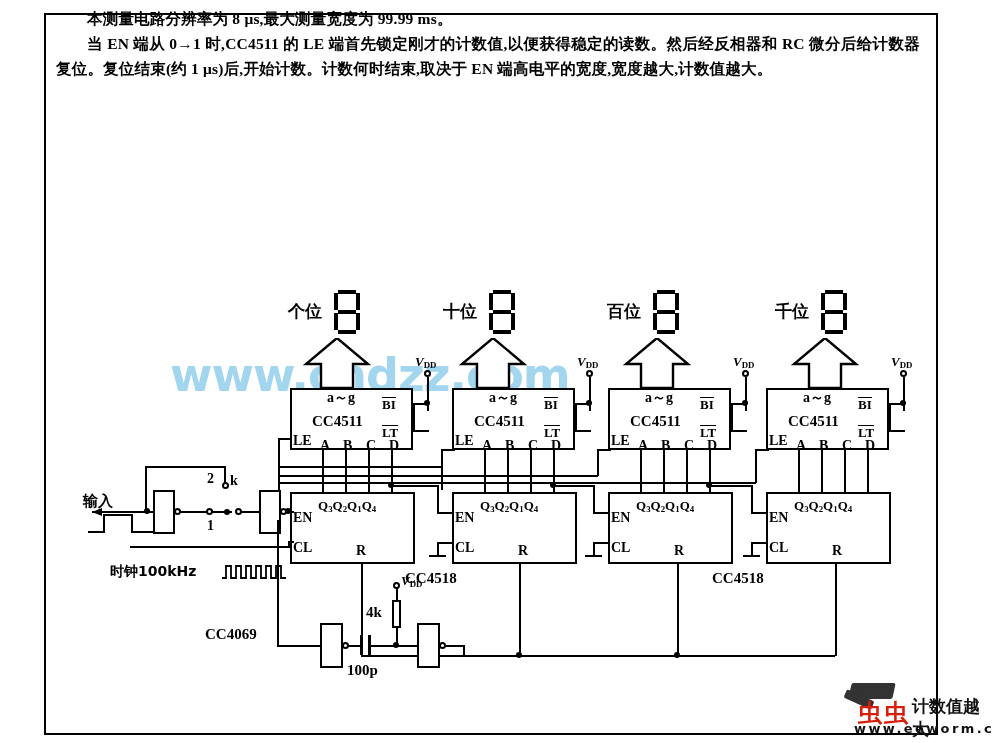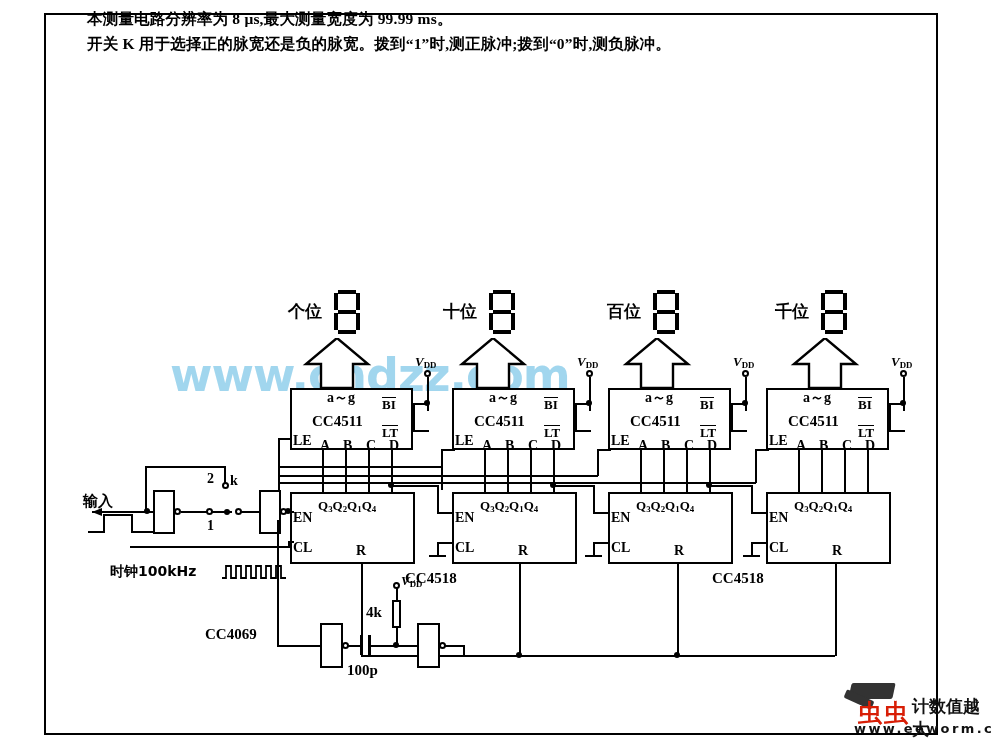--- a/index.html
+++ b/index.html
@@ -78,21 +78,21 @@
 </style>
 </head>
 <body>
 
 <div id="page">
 
   <div class="frame"></div>
 
   <div class="textblock">
     <div class="para ind">本测量电路分辨率为 8 μs,最大测量宽度为 99.99 ms。</div>
-    <div class="para ind">开关 K 用于选择正的脉宽还是负的脉宽。拨到“1”时,测正脉冲;拨到“0”时,测负脉冲。</div>
+    <div class="para ind">当 EN 端从 0→1 时,CC4511 的 LE 端首先锁定刚才的计数值,以便获得稳定的读数。然后经反相器和 RC 微分后给计数器复位。复位结束(约 1 μs)后,开始计数。计数何时结束,取决于 EN 端高电平的宽度,宽度越大,计数值越大。</div>
   </div>
 
   <div class="diagram">
 
     <div class="wm" style="top:78px;">www.cndzz.com</div>
 
     <div class="lbl cn" style="left:288px;top:30px;font-size:17px;">个位</div>
     <div class="seg" style="left:334px;top:20px;">
       <i class="sa"></i>
         <i class="sb"></i>

